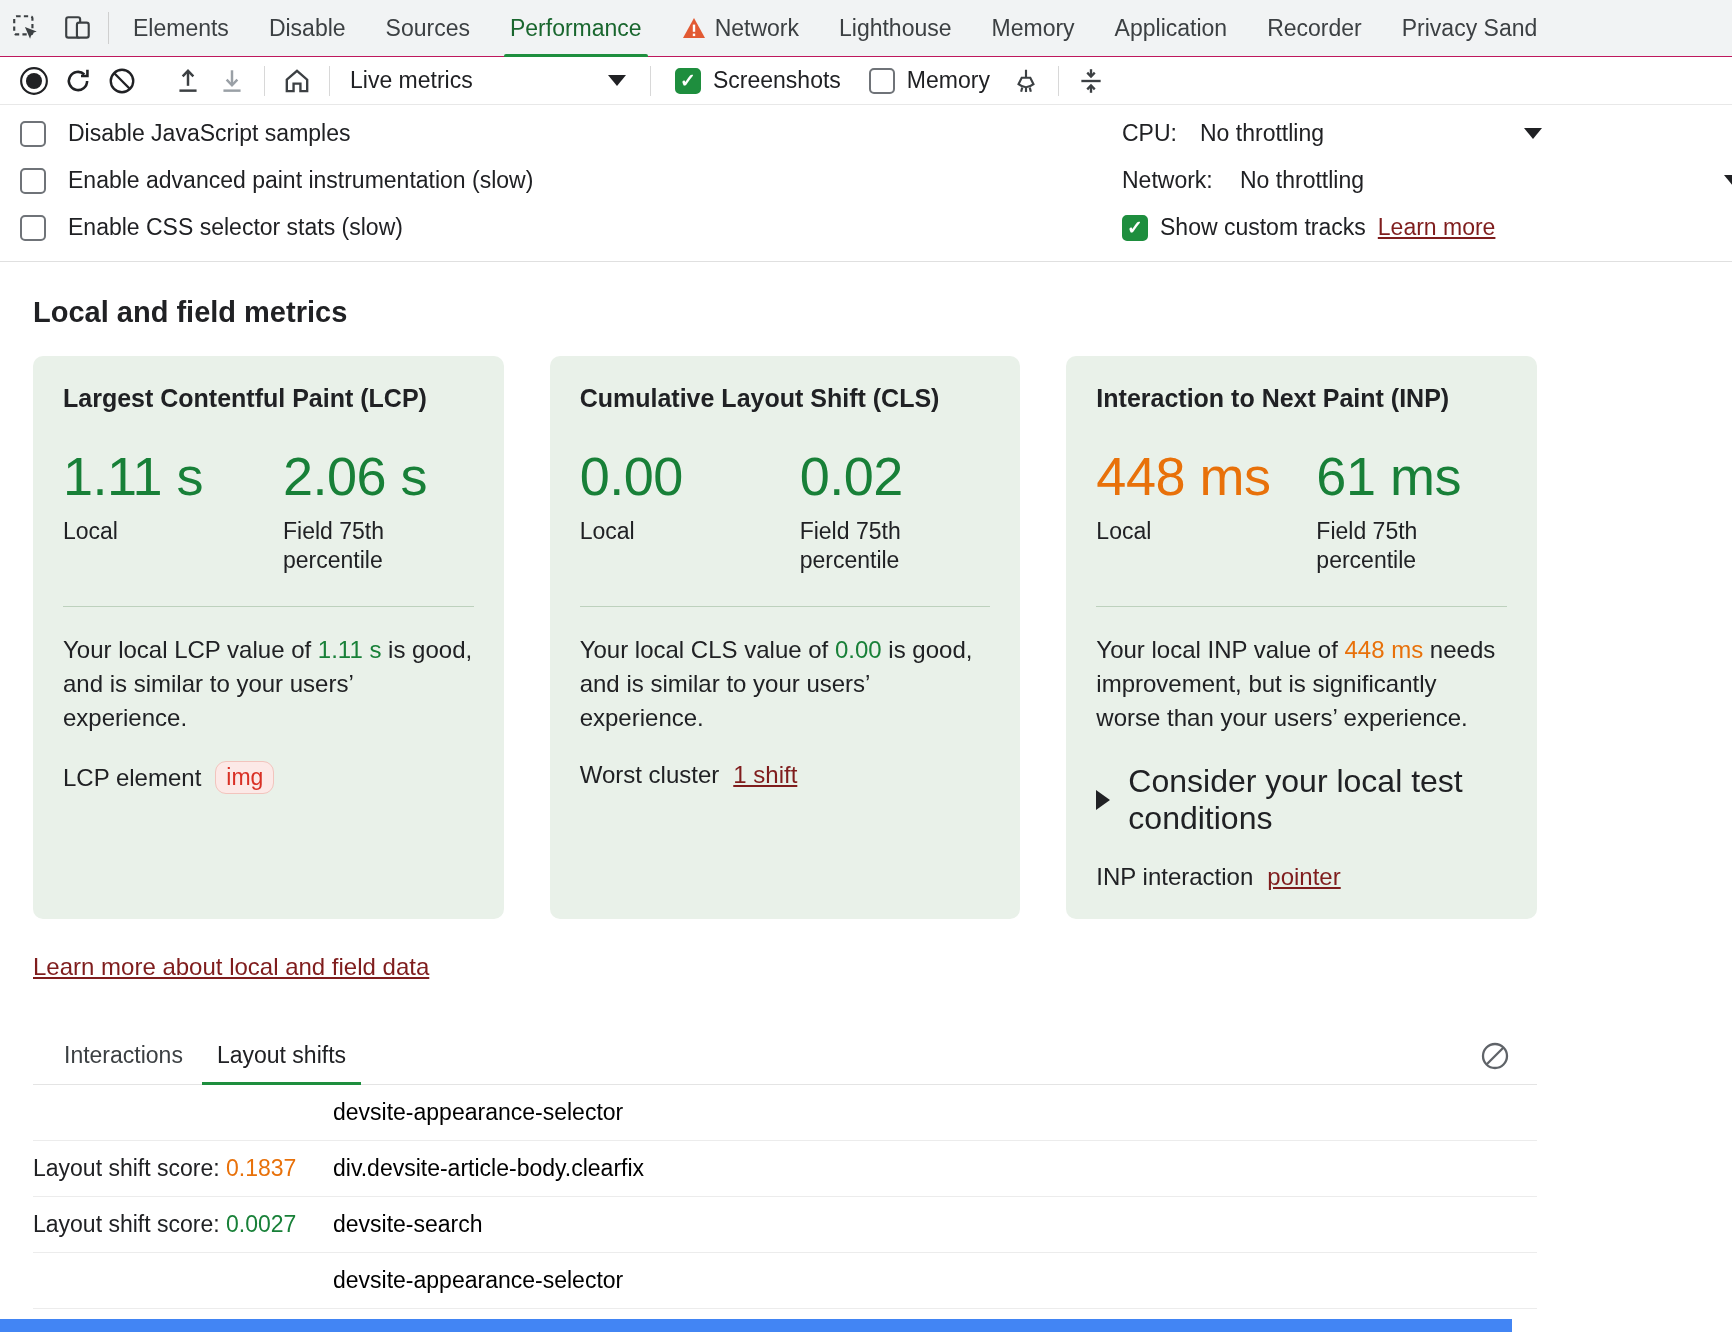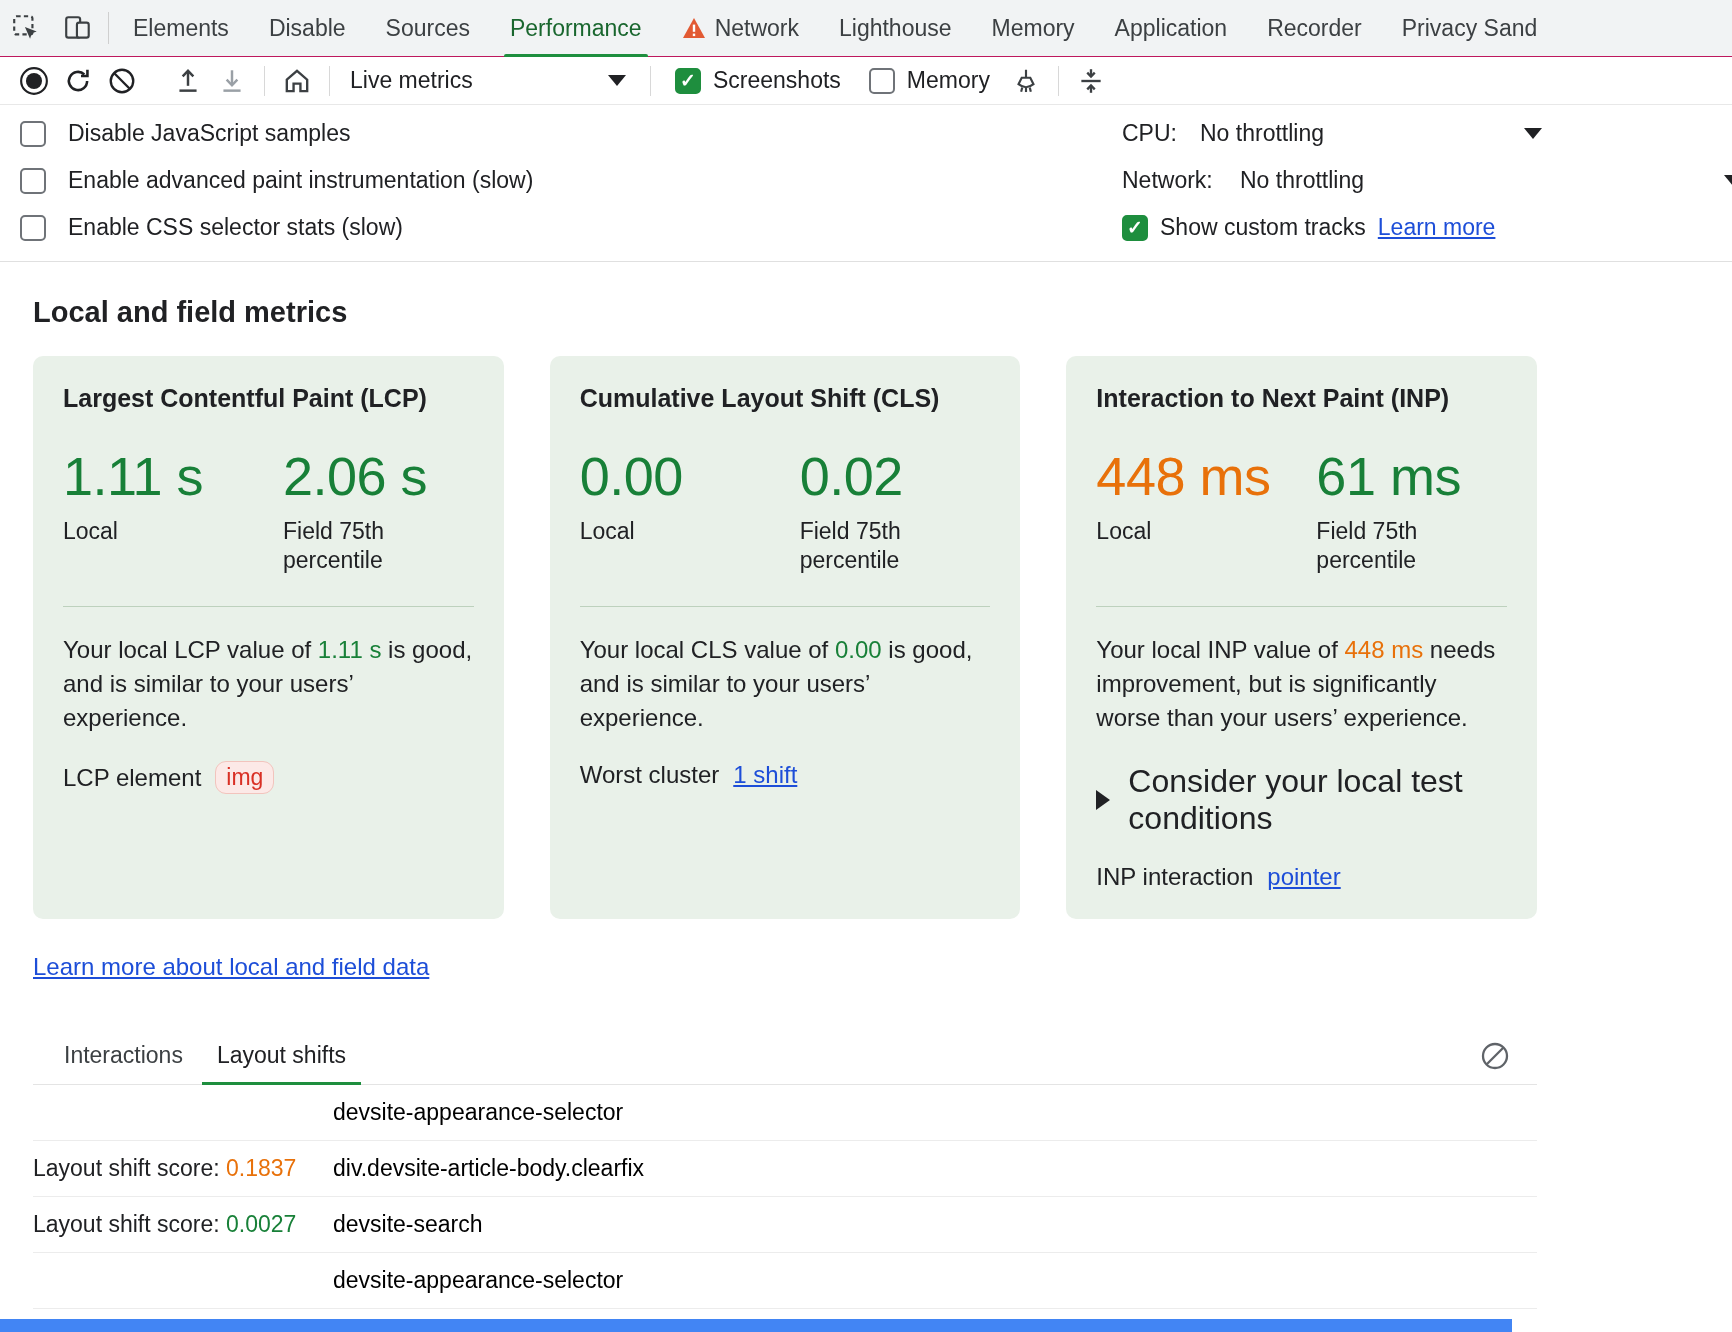--- a/index.html
+++ b/index.html
@@ -28,21 +28,21 @@
 
   
   .settings { position:relative; padding:5px 0 10px; border-bottom:1px solid #e0e0e0; background:#fff; }
   .set-row { height:47px; display:flex; align-items:center; gap:22px; padding-left:20px; font-size:23px; }
   .settings-right { position:absolute; top:5px; left:1122px; width:612px; }
   .sr-row { height:47px; display:flex; align-items:center; font-size:23px; position:relative; }
   .cpu-label { width:78px; flex:none; }
   .net-label { width:118px; flex:none; }
   .sr-caret-1 { position:absolute; right:192px; top:18px; }
   .sr-caret-2 { position:absolute; right:-8px; top:18px; }
-  .link { color:#1d4ed8; text-decoration:underline; cursor:pointer; }
+  .link { color:#7f1d1d; text-decoration:underline; cursor:pointer; }
 
   
   .main { padding:0 195px 0 33px; }
   .metrics-heading { font-size:29px; font-weight:700; padding-top:34px; }
   .cards { display:flex; gap:46px; margin-top:27px;justify-content:center; }
   .card { flex:1; background:#e9f1e9; border-radius:10px; padding:28px 30px; min-height:434px; }
   .card-title { font-size:25px; font-weight:600; }
   .vals { display:flex; margin-top:32px; }
   .vblock1 { width:220px; flex:none; }
   .big { font-size:54px; font-weight:400; letter-spacing:-0.5px; white-space:nowrap; }

